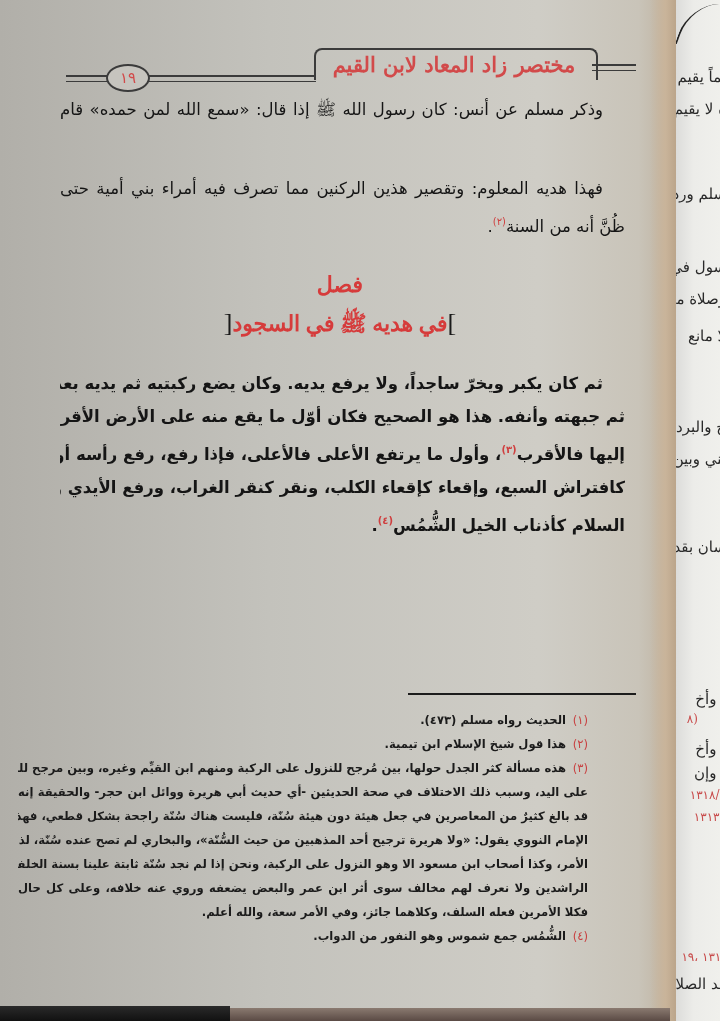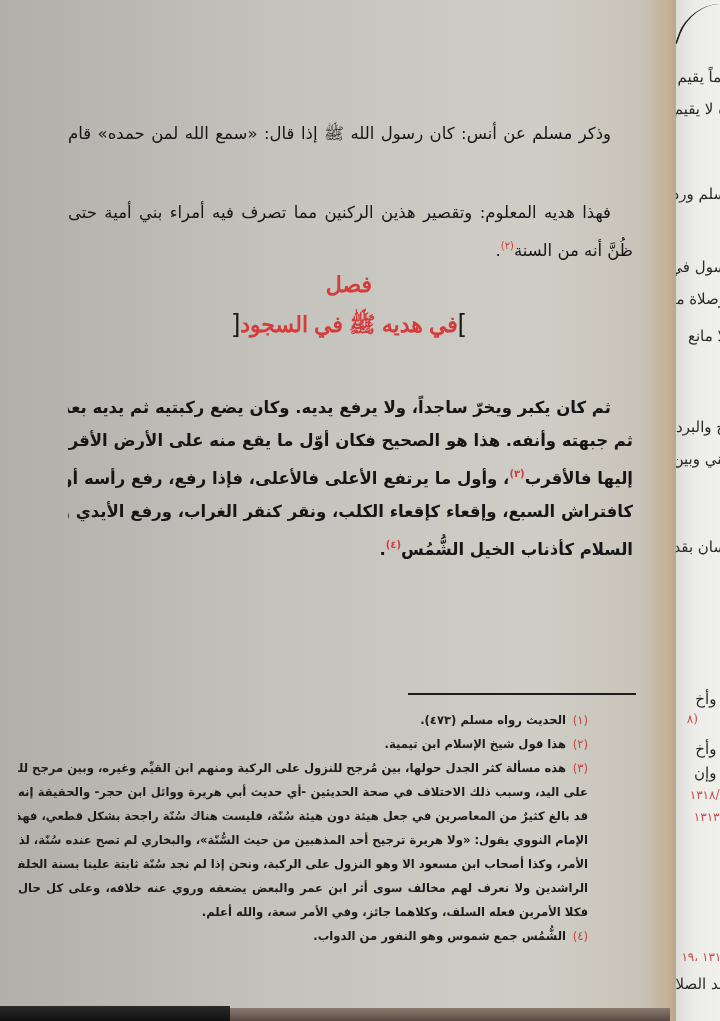--- a/index.html
+++ b/index.html
@@ -53,33 +53,33 @@
   .header .page-num {
     position: absolute; left: 40px; top: 16px; width: 40px; height: 24px;
     border: 2px solid #3b3b3b; border-radius: 50%; background: #c6c4be;
     text-align: center; line-height: 24px; color: #d24a4a;
     font-family: "DejaVu Sans", sans-serif; font-size: 15px;
   }
 
   
   .content { position: absolute; left: 72px; top: 0; width: 565px; direction: rtl; }
   .para {
-    position: absolute; right: 4px; width: 565px; direction: rtl; text-align: justify;
+    position: absolute; right: 12px; width: 565px; direction: rtl; text-align: justify;
     font-family: "DejaVu Sans", sans-serif; font-size: 16.5px; line-height: 33px;
-    color: #151515; text-align-last: right; margin-top: 24px;
+    color: #151515; text-align-last: right;
   }
   .para .ln { display: block; text-align: justify; text-align-last: justify; white-space: nowrap; overflow: hidden; }
   .para .ln.last { text-align-last: right; }
   .para .ln.indent { padding-right: 22px; }
   .red { color: #cf3f3f; }
   sup.fn { color: #cf3f3f; font-size: 10px; vertical-align: super; }
 
   .section-title {
-    position: absolute; left: 13px; width: 672px; text-align: center; direction: rtl;
-    color: #d63b3b; font-family: Liberation Sans, sans-serif; font-weight: bold;
+    position: absolute; left: 4px; width: 672px; text-align: center; direction: rtl;
+    color: #d63b3b; font-family: Liberation Serif, serif; font-weight: bold;
   }
   .section-title.t1 { top: 272px; font-size: 22px; }
   .section-title.t2 { top: 308px; font-size: 22px; }
   .section-title .bracket { color: #1a1a1a; font-weight: normal; font-size: 26px; }
 
   
   .fn-rule { position: absolute; left: 408px; top: 693px; width: 228px; height: 2px; background: #1c1c1c; }
   .footnotes {
     position: absolute; right: 84px; top: 708px; width: 570px; direction: rtl;
     font-family: "DejaVu Sans", sans-serif; font-size: 11.6px; font-weight: bold;
@@ -98,20 +98,27 @@
   .bottom-shadow2 {
     position: absolute; left: 230px; top: 1008px; width: 440px; height: 13px;
     background: linear-gradient(180deg, #8a7a70 0%, #5a4a44 100%);
   }
 </style>
 </head>
 <body>
 
 <div class="page">
 
+  <div class="header">
+    <div class="rule-left"></div>
+    <div class="rule-right"></div>
+    <div class="frame"></div>
+    <div class="title">مختصر زاد المعاد لابن القيم</div>
+    <div class="page-num">١٩</div>
+  </div>
 
   <div class="content">
     <div class="para" style="top:93px;">
       <span class="ln indent">وذكر مسلم عن أنس: كان رسول الله ﷺ إذا قال: «سمع الله لمن حمده» قام</span>
     </div>
 
     <div class="para" style="top:172px;">
       <span class="ln indent">فهذا هديه المعلوم: وتقصير هذين الركنين مما تصرف فيه أمراء بني أمية حتى</span>
       <span class="ln last"><span>ظُنَّ أنه من السنة</span><sup class="fn">(٢)</sup><span>.</span></span>
     </div>

